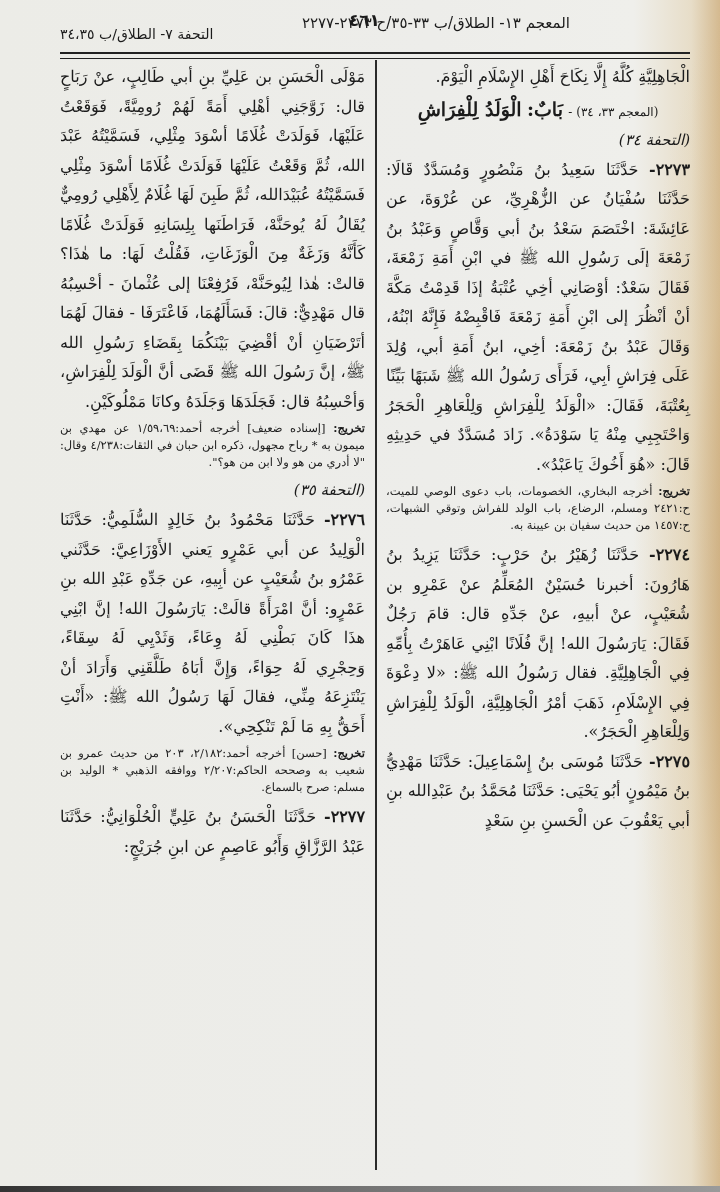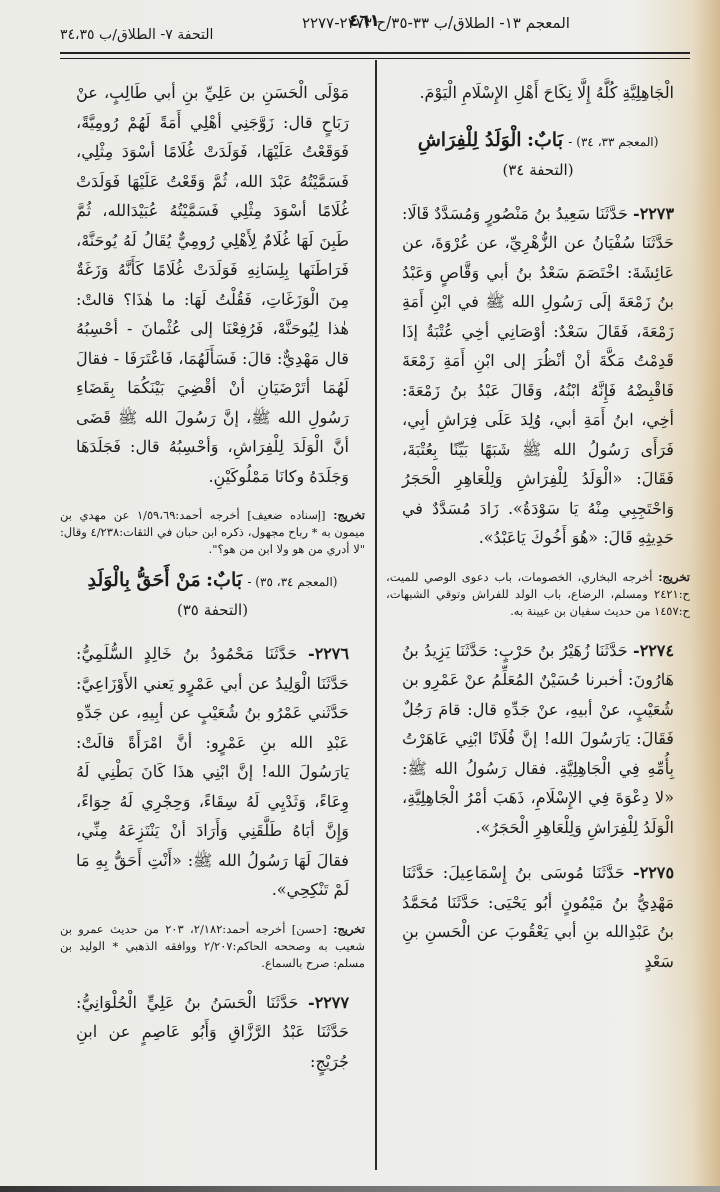--- a/index.html
+++ b/index.html
@@ -39,29 +39,29 @@
   .col-divider {
     position: absolute; left: 375px; top: 60px; width: 2px; height: 1110px;
     background: #2a2a2a;
   }
   .column {
     position: absolute; top: 62px; direction: rtl; text-align: justify;
     font-family: "DejaVu Serif", serif;
   }
   .col-right { left: 386px; width: 304px; }
   .col-left  { left: 60px;  width: 305px; }
-  .p { font-size: 16px; line-height: 29.5px; margin: 16px; }
+  .p { font-size: 16px; line-height: 29.5px; margin: 0; }
   .fn { font-size: 11.5px; line-height: 17px; margin: 4px 0 6px 0; }
   .fn b { font-weight: bold; }
   .chapter {
     text-align: center; font-size: 17px; line-height: 30px; margin: 2px 0 0 0;
   }
   .chapter .bab { font-weight: bold; font-size: 19px; }
   .chapter .idx { font-size: 12px; }
-  .tuhfa { text-align: center; font-size: 15px; line-height: 26px; margin: 0 0 2px 0; }
+  .tuhfa { font-size: 15px; line-height: 26px; margin: 0 0 2px 0; font-style: italic; }
   .hnum { font-weight: bold; }
 </style>
 </head>
 <body>
 
 <div class="page">
   <div class="curl"></div>
 
   <div class="header">
     <span class="hdr-right">المعجم ١٣- الطلاق/ب ٣٣-٣٥/ح ٢٢٧٣-٢٢٧٧</span>
@@ -96,25 +96,20 @@
       <span>حَدَّثَنَا مُوسَى بنُ إِسْمَاعِيلَ: حَدَّثَنَا مَهْدِيُّ بنُ مَيْمُونٍ أبُو يَحْيَى: حَدَّثَنَا مُحَمَّدُ بنُ عَبْدِالله بنِ أبي يَعْقُوبَ عن الْحَسنِ بنِ سَعْدٍ</span>
     </p>
   </div>
 
   <div class="column col-left">
     <p class="p">مَوْلَى الْحَسَنِ بن عَلِيِّ بنِ أبي طَالِبٍ، عنْ رَبَاحٍ قال: زَوَّجَنِي أهْلِي أَمَةً لَهُمْ رُومِيَّةً، فَوَقَعْتُ عَلَيْهَا، فَوَلَدَتْ غُلَامًا أسْوَدَ مِثْلِي، فَسَمَّيْتُهُ عَبْدَ الله، ثُمَّ وَقَعْتُ عَلَيْهَا فَوَلَدَتْ غُلَامًا أسْوَدَ مِثْلِي فَسَمَّيْتُهُ عُبَيْدَالله، ثُمَّ طَبِنَ لَهَا غُلَامٌ لِأَهْلِي رُومِيٌّ يُقَالُ لَهُ يُوحَنَّهْ، فَرَاطَنَها بِلِسَانِهِ فَوَلَدَتْ غُلَامًا كَأَنَّهُ وَزَغَةٌ مِنَ الْوَزَغَاتِ، فَقُلْتُ لَهَا: ما هٰذَا؟ قالتْ: هٰذا لِيُوحَنَّهْ، فَرُفِعْنَا إلى عُثْمانَ - أحْسِبُهُ قال مَهْدِيٌّ: قالَ: فَسَأَلَهُمَا، فَاعْتَرَفَا - فقالَ لَهُمَا أتَرْضَيَانِ أنْ أقْضِيَ بَيْنَكُمَا بِقَضَاءِ رَسُولِ الله ﷺ، إنَّ رَسُولَ الله ﷺ قَضَى أنَّ الْوَلَدَ لِلْفِرَاشِ، وَأحْسِبُهُ قال: فَجَلَدَهَا وَجَلَدَهُ وكانَا مَمْلُوكَيْنِ.</p>
     <p class="fn">
       <b>تخريج:</b>
       <span>[إسناده ضعيف] أخرجه أحمد:١/٥٩،٦٩ عن مهدي بن ميمون به * رباح مجهول، ذكره ابن حبان في الثقات:٤/٢٣٨ وقال: "لا أدري من هو ولا ابن من هو؟".</span>
     </p>
-    <p class="chapter">
-      <span class="idx">(المعجم ٣٤، ٣٥) -</span>
-      <span class="bab">بَابٌ:</span>
-      <span class="bab">مَنْ أَحَقُّ بِالْوَلَدِ</span>
-    </p>
     <p class="tuhfa">(التحفة ٣٥)</p>
     <p class="p">
       <span class="hnum">٢٢٧٦-</span>
       <span>حَدَّثَنَا مَحْمُودُ بنُ خَالِدٍ السُّلَمِيُّ: حَدَّثَنَا الْوَلِيدُ عن أبي عَمْرٍو يَعني الأَوْزَاعِيَّ: حَدَّثَني عَمْرُو بنُ شُعَيْبٍ عن أبِيهِ، عن جَدِّهِ عَبْدِ الله بنِ عَمْرٍو: أنَّ امْرَأَةً قالَتْ: يَارَسُولَ الله! إنَّ ابْنِي هذَا كَانَ بَطْنِي لَهُ وِعَاءً، وَثَدْيِي لَهُ سِقَاءً، وَحِجْرِي لَهُ حِوَاءً، وَإِنَّ أبَاهُ طَلَّقَنِي وَأَرَادَ أنْ يَنْتَزِعَهُ مِنِّي، فقالَ لَهَا رَسُولُ الله ﷺ: «أَنْتِ أَحَقُّ بِهِ مَا لَمْ تَنْكِحِي».</span>
     </p>
     <p class="fn">
       <b>تخريج:</b>
       <span>[حسن] أخرجه أحمد:٢/١٨٢، ٢٠٣ من حديث عمرو بن شعيب به وصححه الحاكم:٢/٢٠٧ ووافقه الذهبي * الوليد بن مسلم: صرح بالسماع.</span>
     </p>
     <p class="p">

